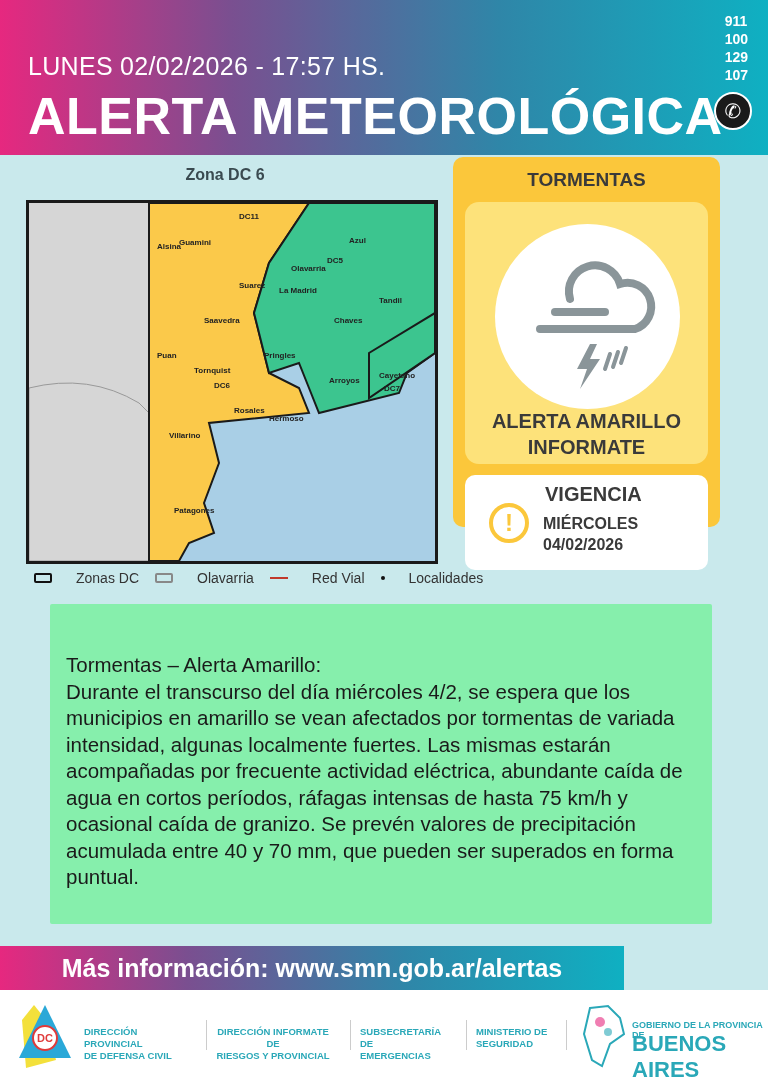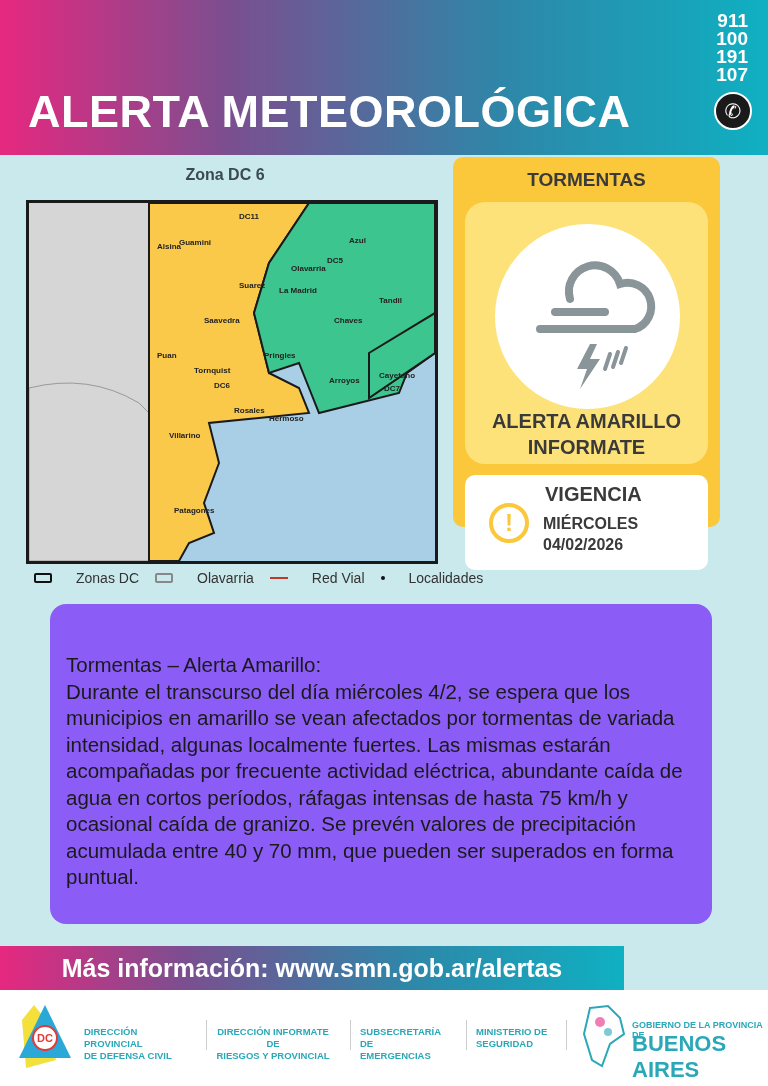--- a/index.html
+++ b/index.html
@@ -1,58 +1,59 @@
 <!DOCTYPE html>
 <html><head>
 <meta charset="utf-8">
 <style>
 *{box-sizing:border-box;margin:0;padding:0}
 body{width:768px;height:1086px;background:#c9e9ec;font-family:"Liberation Sans",sans-serif;position:relative;overflow:hidden}
 .header{position:absolute;left:0;top:0;width:768px;height:155px;background:linear-gradient(90deg,#e6287f 0%,#7a4f90 30%,#2f86a8 65%,#0fb0c2 100%)}
 .date{position:absolute;left:28px;top:52px;color:#fff;font-size:25px;letter-spacing:.3px}
-.title{position:absolute;left:28px;top:86px;color:#fff;font-size:45px;font-weight:bold;letter-spacing:.5px}
-.phones{position:absolute;right:20px;top:12px;color:#fff;font-weight:bold;font-size:19px;line-height:18px;text-align:right}
+.title{position:absolute;left:28px;top:86px;color:#fff;font-size:52px;font-weight:bold;letter-spacing:.5px}
+.phones{position:absolute;right:20px;top:12px;color:#fff;font-weight:bold;font-size:14px;line-height:18px;text-align:left}
 .phone-icon{position:absolute;right:16px;top:92px;width:38px;height:38px;border-radius:50%;background:#1a1a1a;border:2px solid #fff;color:#fff;font-size:20px;display:flex;align-items:center;justify-content:center}
 .zone-title{position:absolute;left:20px;top:166px;width:410px;text-align:center;font-size:16px;font-weight:bold;color:#3a4a50}
 .map{position:absolute;left:26px;top:200px;width:412px;height:364px;border:3px solid #1a1a1a;background:#a9cfe6;overflow:hidden}
 .legend{position:absolute;left:34px;top:570px;font-size:14px;color:#333;display:flex;gap:16px;align-items:center}
 .legend span{display:flex;align-items:center;gap:24px}
 .lg-box{width:18px;height:10px;border:2px solid #111;border-radius:2px}
 .lg-box.gray{border-color:#888}
 .lg-line{width:18px;height:2px;background:#c0392b}
 .lg-dot{width:4px;height:4px;background:#111;border-radius:50%}
 .panel{position:absolute;left:453px;top:157px;width:267px;height:370px;background:#fbc73b;border-radius:10px}
 .panel-title{position:absolute;top:12px;width:100%;text-align:center;font-weight:bold;font-size:19px;color:#3a3a3a}
-.panel-inner{position:absolute;left:12px;top:45px;width:243px;height:262px;background:#fde27a;border-radius:20px}
+.panel-inner{position:absolute;left:12px;top:45px;width:243px;height:262px;background:#fde27a;border-radius:14px}
 .circle{position:absolute;left:30px;top:22px;width:185px;height:185px;background:#fff;border-radius:50%}
 .alert-text{position:absolute;top:206px;width:100%;text-align:center;font-weight:bold;font-size:20px;color:#3a3a3a;line-height:26px}
 .vig-box{position:absolute;left:12px;top:318px;width:243px;height:95px;background:#fff;border-radius:10px}
 .vig-title{position:absolute;left:80px;top:8px;font-weight:bold;font-size:20px;color:#3a3a3a}
 .vig-day{position:absolute;left:78px;top:38px;font-weight:bold;font-size:16px;color:#3a3a3a;line-height:21px}
 .excl{position:absolute;left:24px;top:28px;width:40px;height:40px;border:4px solid #fbc73b;border-radius:50%;color:#fbc73b;font-weight:bold;font-size:24px;display:flex;align-items:center;justify-content:center}
-.textbox{position:absolute;left:50px;top:604px;width:662px;height:320px;background:#8b5cf6;border-radius:16px}
+.textbox{position:absolute;left:50px;top:604px;width:662px;height:320px;background:#86efac;border-radius:2px}
 .tb-text{position:absolute;left:16px;top:48px;right:16px;font-size:20.5px;line-height:26.5px;color:#1a1a1a}
 .more{position:absolute;left:0;top:946px;width:624px;height:44px;background:linear-gradient(90deg,#e6287f 0%,#7a4f90 30%,#2f86a8 65%,#0fb0c2 100%);color:#fff;font-weight:bold;font-size:25px;text-align:center;line-height:44px}
 .footer{position:absolute;left:0;top:990px;width:768px;height:96px;background:#fff}
 .dc-logo{position:absolute;left:16px;top:10px;width:58px;height:70px}
 .f-item{position:absolute;top:36px;font-size:9.5px;font-weight:bold;color:#2aa8b8;line-height:12px;text-align:left}
 .f-sep{position:absolute;top:30px;width:1px;height:30px;background:#ccc}
 .ba-small{position:absolute;left:632px;top:30px;font-size:9px;font-weight:bold;color:#2aa8b8}
 .ba-big{position:absolute;left:632px;top:41px;font-size:22px;font-weight:bold;color:#2aa8b8}
 .ba-logo{position:absolute;left:580px;top:14px;width:46px;height:66px}
 </style>
 </head>
 <body>
 
 <div class="header">
+  <div class="date">LUNES 02/02/2026 - 17:57 HS.</div>
   <div class="title">ALERTA METEOROLÓGICA</div>
   <div class="phones">
     <div>911</div>
     <div>100</div>
-    <div>191</div>
+    <div>129</div>
     <div>107</div>
   </div>
   <div class="phone-icon">✆</div>
 </div>
 
 <div class="zone-title">Zona DC 6</div>
 
 <div class="map">
   <svg width="406" height="358" viewBox="0 0 406 358">
     <rect x="0" y="0" width="120" height="358" fill="#d6d6d6"></rect>

